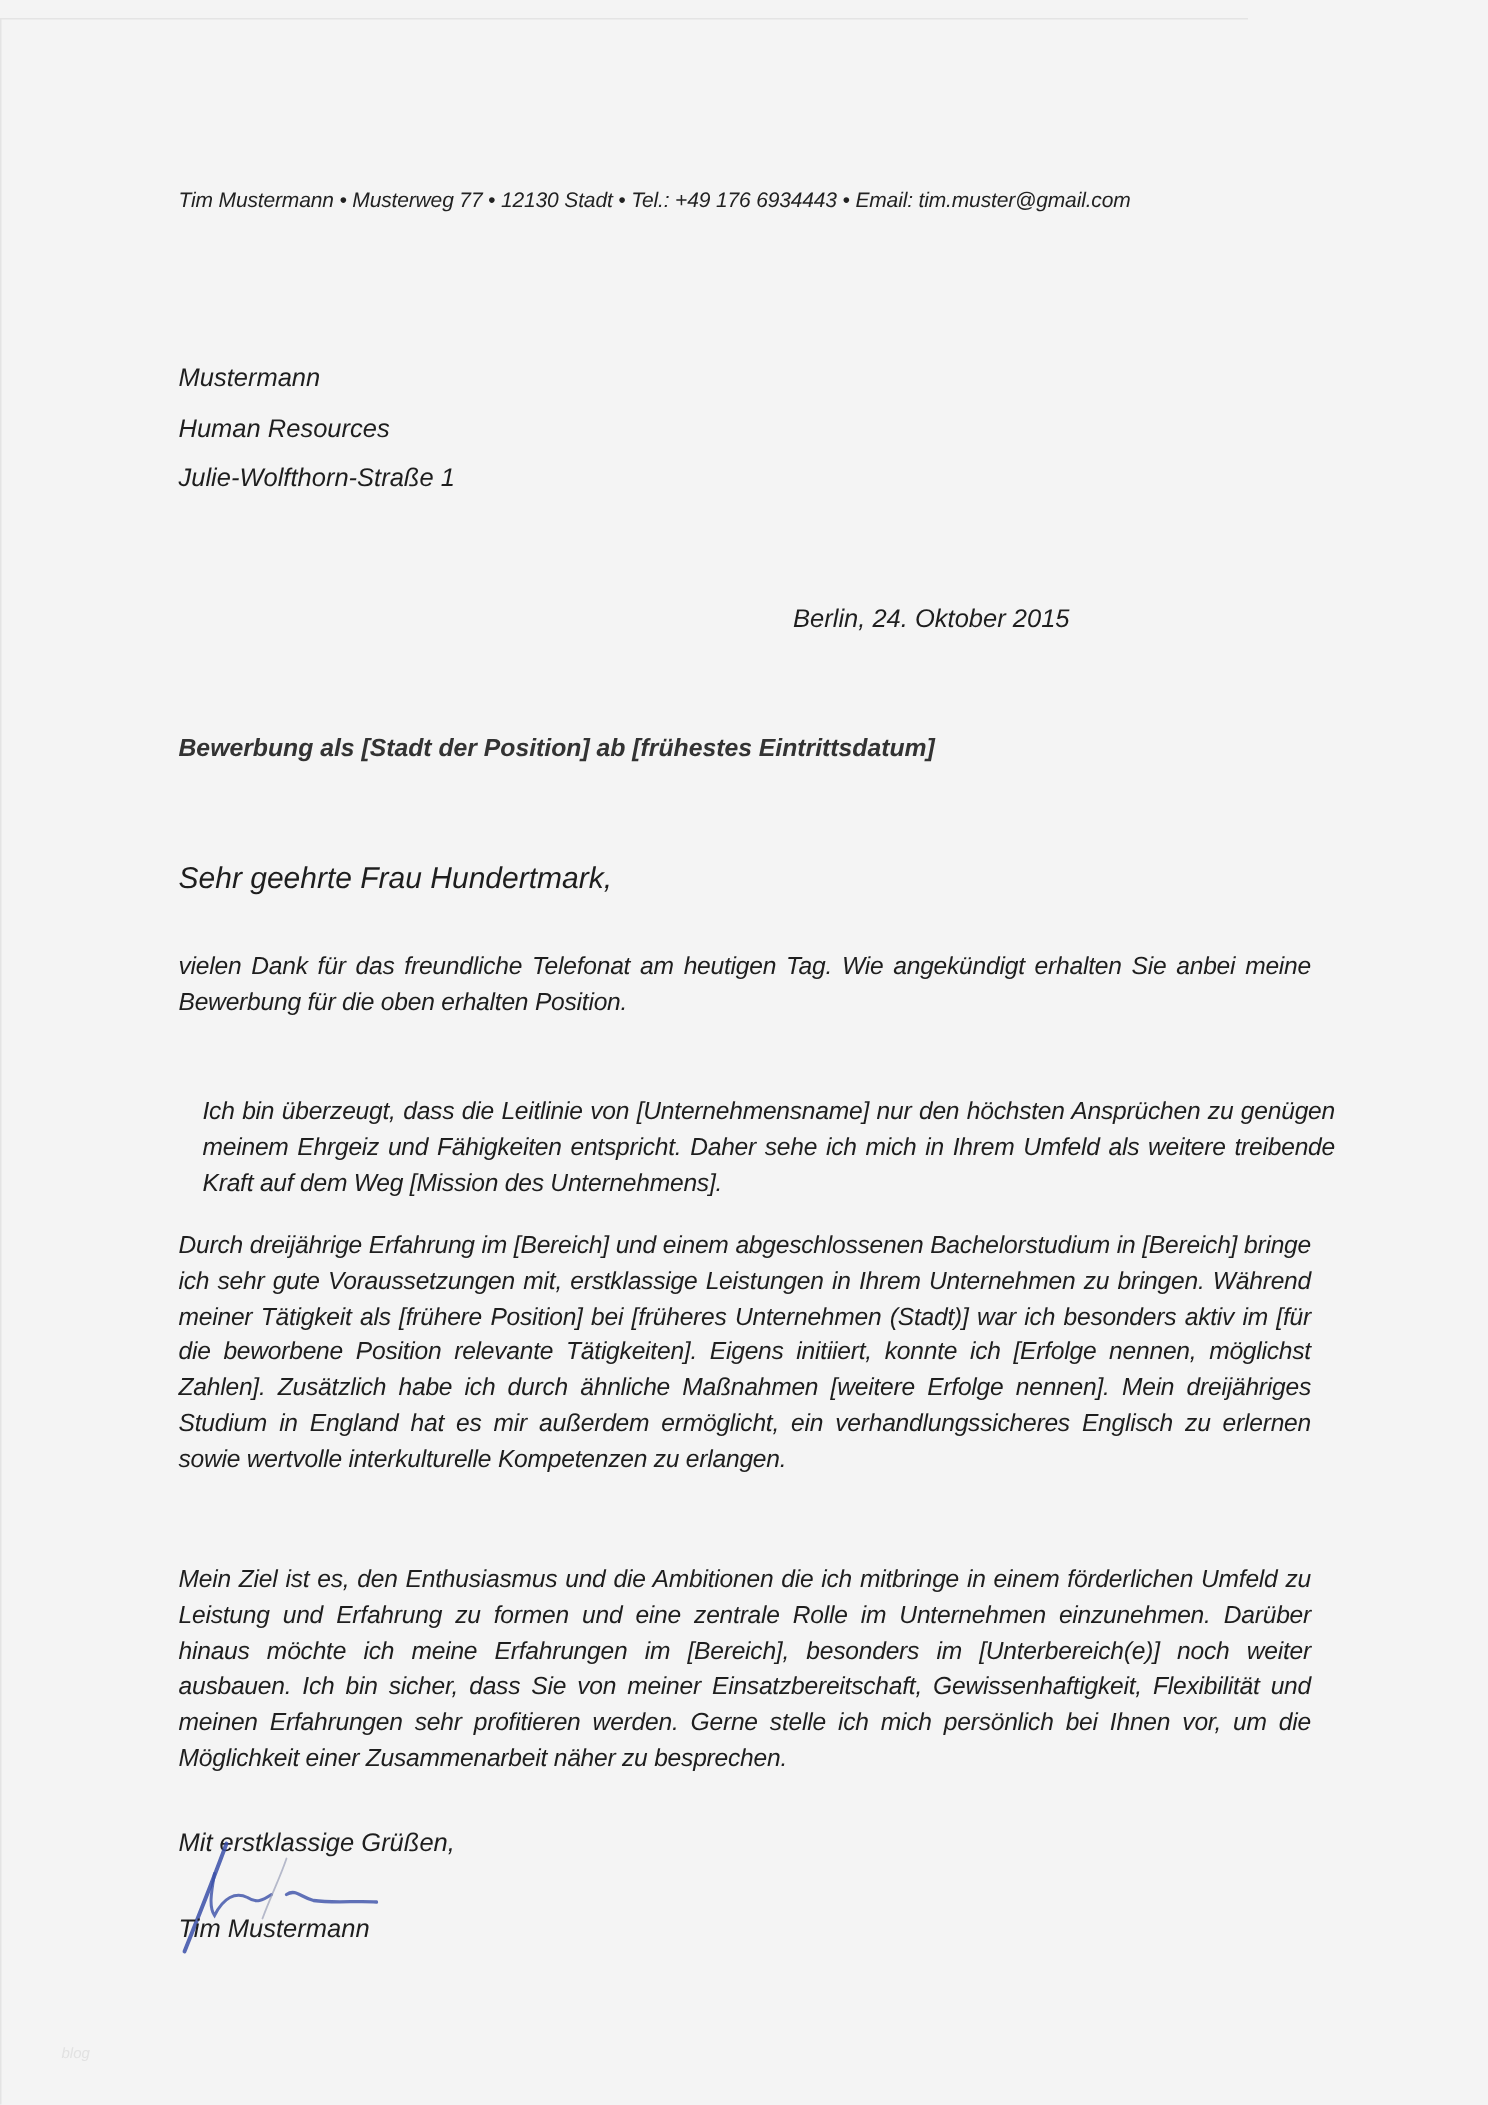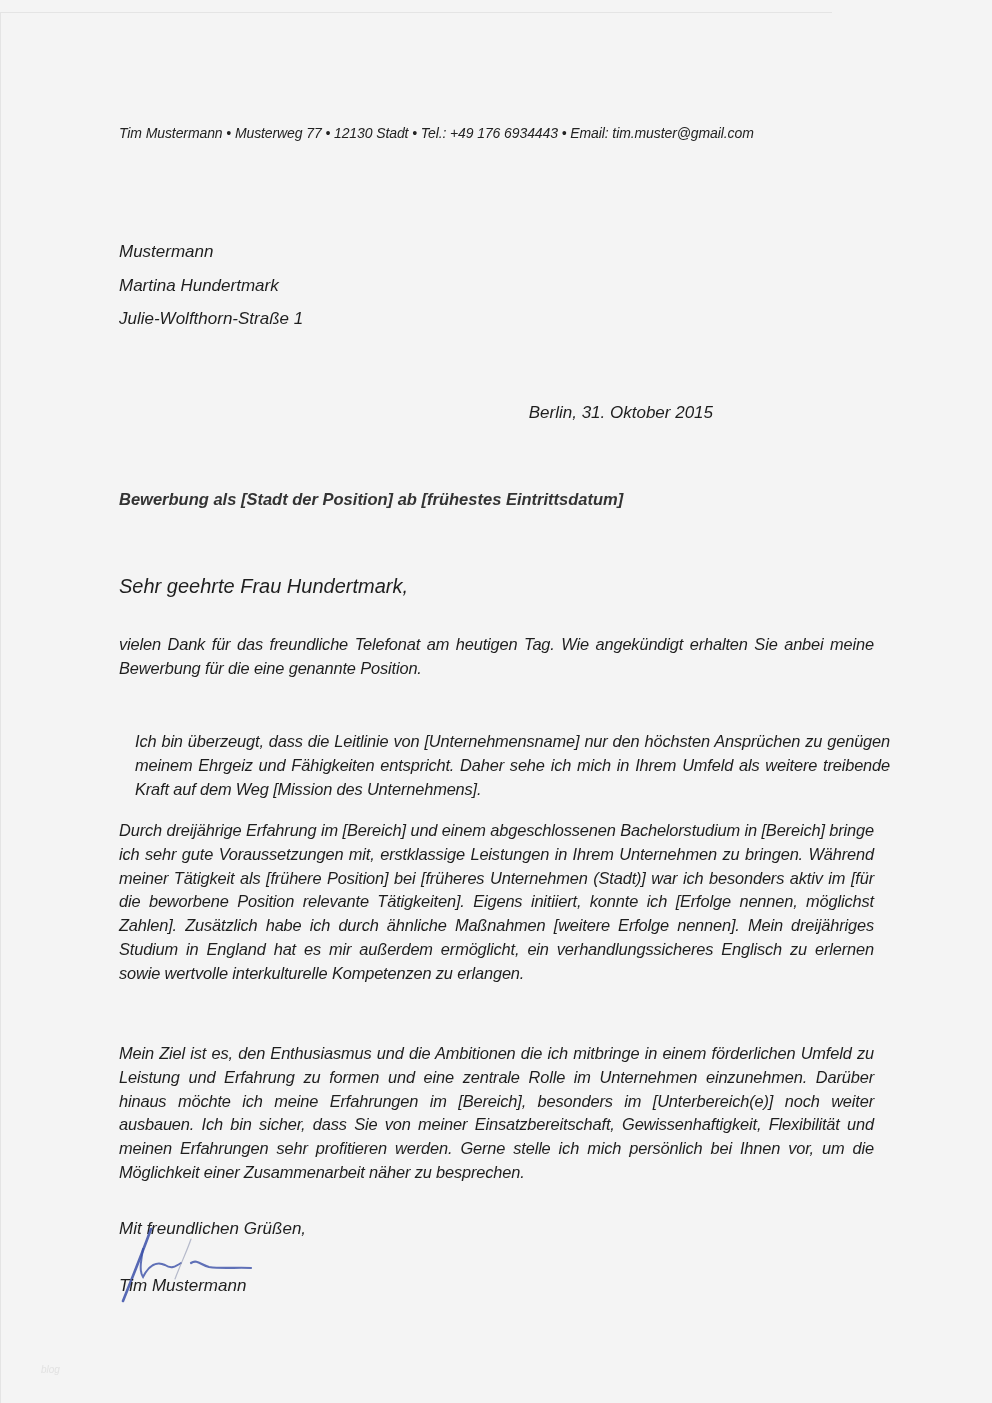--- a/index.html
+++ b/index.html
@@ -108,36 +108,36 @@
 </style>
 </head>
 <body>
 
 <div class="page">
 
   <div class="sender">Tim Mustermann • Musterweg 77 • 12130 Stadt • Tel.: +49 176 6934443 • Email: tim.muster@gmail.com</div>
 
   <div class="recipient">
     <div>Mustermann</div>
-    <div>Martina Hundertmark</div>
+    <div>Human Resources</div>
     <div>Julie-Wolfthorn-Straße 1</div>
   </div>
 
-  <div class="date">Berlin, 31. Oktober 2015</div>
+  <div class="date">Berlin, 24. Oktober 2015</div>
 
   <div class="subject">Bewerbung als [Stadt der Position] ab [frühestes Eintrittsdatum]</div>
 
   <div class="salutation">Sehr geehrte Frau Hundertmark,</div>
 
-  <p class="body-para p1" style="margin:0">vielen Dank für das freundliche Telefonat am heutigen Tag. Wie angekündigt erhalten Sie anbei meine Bewerbung für die eine genannte Position.</p>
+  <p class="body-para p1" style="margin:0">vielen Dank für das freundliche Telefonat am heutigen Tag. Wie angekündigt erhalten Sie anbei meine Bewerbung für die oben erhalten Position.</p>
   <p class="body-para p2" style="margin:16px">Ich bin überzeugt, dass die Leitlinie von [Unternehmensname] nur den höchsten Ansprüchen zu genügen meinem Ehrgeiz und Fähigkeiten entspricht. Daher sehe ich mich in Ihrem Umfeld als weitere treibende Kraft auf dem Weg [Mission des Unternehmens].</p>
   <p class="body-para p3" style="margin:0">Durch dreijährige Erfahrung im [Bereich] und einem abgeschlossenen Bachelorstudium in [Bereich] bringe ich sehr gute Voraussetzungen mit, erstklassige Leistungen in Ihrem Unternehmen zu bringen. Während meiner Tätigkeit als [frühere Position] bei [früheres Unternehmen (Stadt)] war ich besonders aktiv im [für die beworbene Position relevante Tätigkeiten]. Eigens initiiert, konnte ich [Erfolge nennen, möglichst Zahlen]. Zusätzlich habe ich durch ähnliche Maßnahmen [weitere Erfolge nennen]. Mein dreijähriges Studium in England hat es mir außerdem ermöglicht, ein verhandlungssicheres Englisch zu erlernen sowie wertvolle interkulturelle Kompetenzen zu erlangen.</p>
   <p class="body-para p4" style="margin:0">Mein Ziel ist es, den  Enthusiasmus und die Ambitionen die ich mitbringe in einem förderlichen Umfeld zu Leistung und Erfahrung zu formen und eine zentrale Rolle im Unternehmen einzunehmen. Darüber hinaus möchte ich meine Erfahrungen im [Bereich], besonders im [Unterbereich(e)] noch weiter ausbauen. Ich bin sicher, dass Sie von meiner Einsatzbereitschaft, Gewissenhaftigkeit, Flexibilität und meinen Erfahrungen sehr profitieren werden. Gerne stelle ich mich persönlich bei Ihnen vor, um die Möglichkeit einer Zusammenarbeit näher zu besprechen.</p>
 
-  <div class="closing">Mit freundlichen Grüßen,</div>
+  <div class="closing">Mit erstklassige Grüßen,</div>
 
   <svg class="signature" viewBox="0 0 150 90">
     <path d="M38 8 C 30 30, 20 55, 10 80" stroke="#3a4fa8" stroke-width="2.6" fill="none" stroke-linecap="round" opacity="0.85"></path>
     <path d="M30 28 C 28 40, 26 50, 30 56 C 36 44, 44 40, 52 44 C 58 48, 62 46, 68 42" stroke="#3a4fa8" stroke-width="2" fill="none" stroke-linecap="round" opacity="0.8"></path>
     <path d="M78 18 C 74 30, 68 42, 62 58" stroke="#9aa0b8" stroke-width="1.2" fill="none" stroke-linecap="round" opacity="0.7"></path>
     <path d="M78 42 C 84 38, 88 44, 96 46 C 110 48, 125 46, 138 47" stroke="#3a4fa8" stroke-width="2.2" fill="none" stroke-linecap="round" opacity="0.8"></path>
   </svg>
 
   <div class="signer">Tim Mustermann</div>
 

